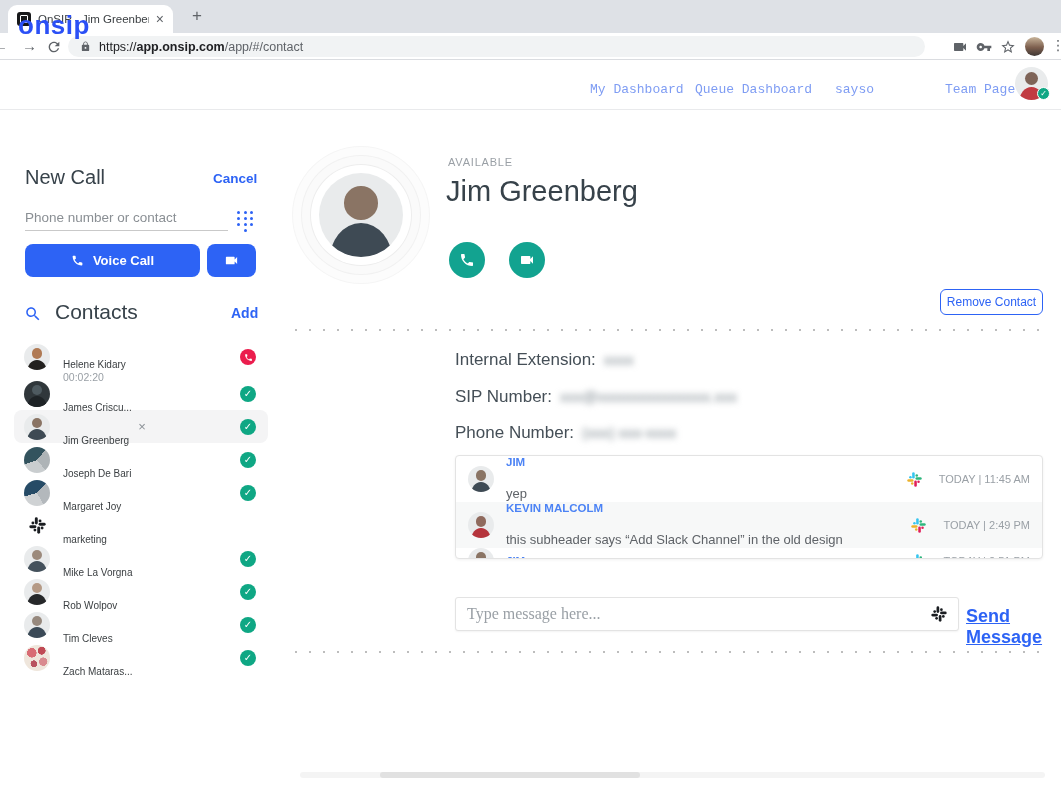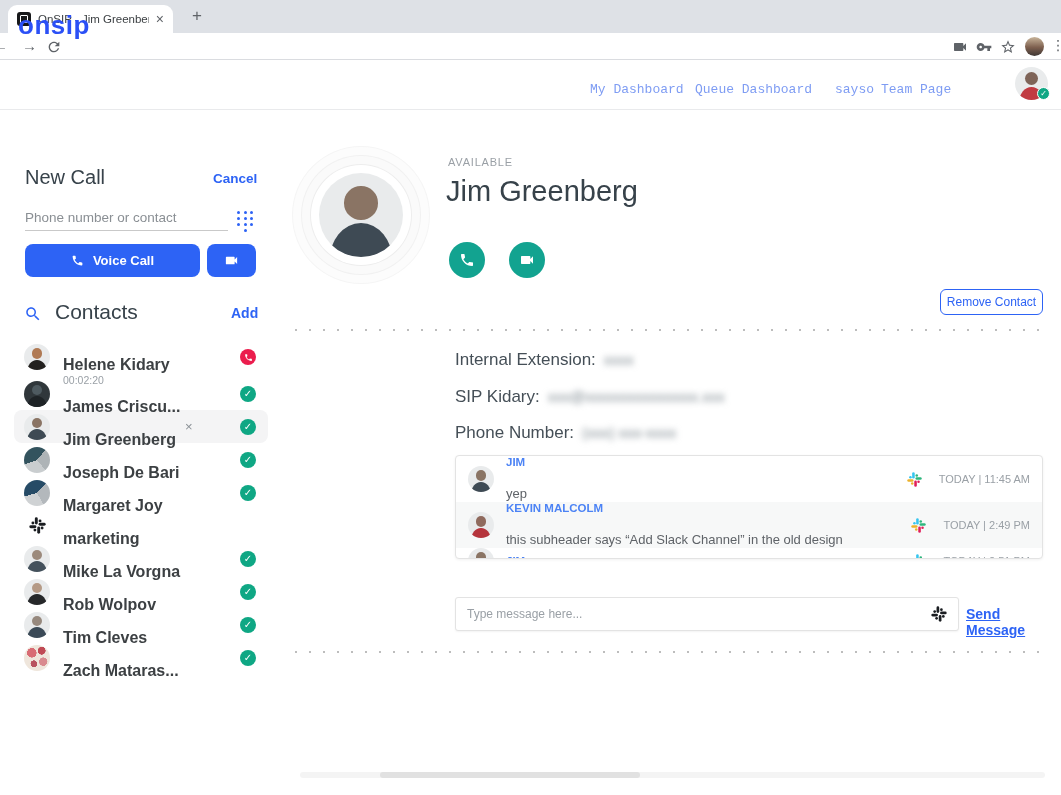--- a/index.html
+++ b/index.html
@@ -76,21 +76,21 @@
   .ct-search { position:absolute; left:24px; top:305px; width:18px; height:18px; fill:#2D63F5; cursor:pointer; }
   .ct-title { position:absolute; left:55px; top:300px; font-size:21px; color:#37424A; }
   .ct-add { position:absolute; left:231px; top:305px; font-size:14px; }
   .clist { position:absolute; left:0; top:337px; width:268px; }
   .c-row { display:flex; align-items:center; height:33px; margin:0 0 0 14px; padding:0 12px 0 10px;
            cursor:pointer; }
   .c-row.tall { height:40px; }
   .c-row.sel { background:#F4F4F5; border-radius:8px; }
   .c-av { width:26px; height:26px; flex:0 0 auto; }
   .c-info { margin-left:13px; display:flex; flex-direction:column; line-height:1.15; }
-  .c-name { font-size:16px; color:#3C4043; font-weight:700;margin-top:28px; }
+  .c-name { font-size:10px; color:#3C4043; font-weight:400;margin-top:28px; }
   .c-sub { font-size:10.5px; color:#9AA0A6; }
   .c-x { margin-left:9px; color:#8A9096; font-size:13px; cursor:pointer; }
   .badge { width:16px; height:16px; border-radius:50%; margin-left:auto; flex:0 0 auto;
            display:flex; align-items:center; justify-content:center; }
   .badge-ok { background:#0FA784; color:#fff; font-size:10px; }
   .badge-ok::after { content:"✓"; }
   .badge-call { background:#EB1D4D; }
   .badge-call svg { width:9px; height:9px; fill:#fff; }
   .slack-sq { width:17px; height:17px; margin-left:5px; }
 
@@ -137,24 +137,24 @@
   .msg-body { margin-left:12px; display:flex; flex-direction:column; gap:2px; line-height:1.15; }
   .msg-sender { font-size:11.5px; font-weight:700; color:#4C83F5; }
   .msg-text { font-size:13px; color:#5F6368;margin-top:16px; }
   .msg-right { margin-left:auto; display:flex; align-items:center; gap:17px; }
   .slack-s { width:15px; height:15px; }
   .msg-time { font-size:11px; color:#9AA0A6; white-space:nowrap; }
 
   .msg-input-wrap { position:absolute; left:455px; top:597px; width:504px; height:34px;
                     border:1px solid #E3E3E3; border-radius:3px; background:#fff;
                     box-shadow:0 1px 2px rgba(0,0,0,0.05); display:flex; align-items:center; padding:0 11px; }
-  .msg-input { flex:1; border:none; outline:none; font-size:12px; color:#333;
-               font-family:Liberation Sans, sans-serif; }
+  .msg-input { flex:1; border:none; outline:none; font-size:16px; color:#333;
+               font-family:Liberation Serif, serif; }
   .msg-input::placeholder { color:#9AA0A6; }
-  .send-link { position:absolute; left:966px; top:606px; font-size:14px; text-decoration:underline; }
+  .send-link { position:absolute; left:966px; top:606px; font-size:18px; text-decoration:underline; }
 
   .slack-mono { --s1:#1A1D21; --s2:#1A1D21; --s3:#1A1D21; --s4:#1A1D21; }
 
   
   .hscroll { position:absolute; left:300px; top:772px; width:745px; height:6px; background:#F4F4F4;
              border-radius:3px; }
   .hthumb { position:absolute; left:80px; top:0; width:260px; height:6px; background:#E1E1E1;
             border-radius:3px; cursor:grab; }
 </style>
 </head>
@@ -206,39 +206,45 @@
     </div>
     <span class="newtab">+</span>
   </div>
 
   <div class="toolbar">
     <span class="nav-arrow" style="left:-7px">←</span>
     <span class="nav-arrow" style="left:22px">→</span>
     <svg class="tb-icon" style="left:46px">
         <use href="#ic-reload"></use>
       </svg>
+    <div class="omnibox">
+      <svg>
+          <use href="#ic-lock"></use>
+        </svg>
+      <span class="url"><span class="scheme">https://</span><b>app.onsip.com</b><span>/app/#/contact</span></span>
+    </div>
     <svg class="tb-icon" style="left:952px">
         <use href="#ic-video"></use>
       </svg>
     <svg class="tb-icon" style="left:976px">
         <use href="#ic-key"></use>
       </svg>
     <svg class="tb-icon" style="left:1000px">
         <use href="#ic-star"></use>
       </svg>
     <span class="tb-avatar"></span>
     <span class="tb-menu">⋮</span>
   </div>
 
   <div class="appheader"></div>
   <div class="logo">onsip</div>
   <span class="navlink" style="left:590px">My Dashboard</span>
   <span class="navlink" style="left:695px">Queue Dashboard</span>
   <span class="navlink" style="left:835px">sayso</span>
-  <span class="navlink" style="left:881px">Team Page</span>
+  <span class="navlink" style="left:945px">Team Page</span>
   <div class="hdr-avatar person" style="--head:#7E6458;--body:#C13B42"></div>
   <span class="mini-badge hdr-badge"></span>
 
   <div class="nc-title">New Call</div>
   <span class="nc-cancel link-blue">Cancel</span>
   <input class="nc-input" placeholder="Phone number or contact" style="">
   <div class="dialpad">
     <i></i>
       <i></i>
       <i></i>
@@ -364,21 +370,21 @@
       </svg>
   </div>
   <div class="btn-remove">Remove Contact</div>
 
   <div class="dashed dv1"></div>
 
   <div class="detail d1">
     <span>Internal Extension:</span><span class="blur">xxxx</span>
   </div>
   <div class="detail d2">
-    <span>SIP Kidary:</span><span class="blur">xxx@xxxxxxxxxxxxxxx.xxx</span>
+    <span>SIP Number:</span><span class="blur">xxx@xxxxxxxxxxxxxxx.xxx</span>
   </div>
   <div class="detail d3">
     <span>Phone Number:</span><span class="blur">(xxx) xxx-xxxx</span>
   </div>
 
   <div class="chatbox">
     <div class="msg">
       <div class="msg-av person" style="--head:#8A7464;--body:#3E4A54"></div>
       <div class="msg-body">
         <span class="msg-sender">JIM</span>

